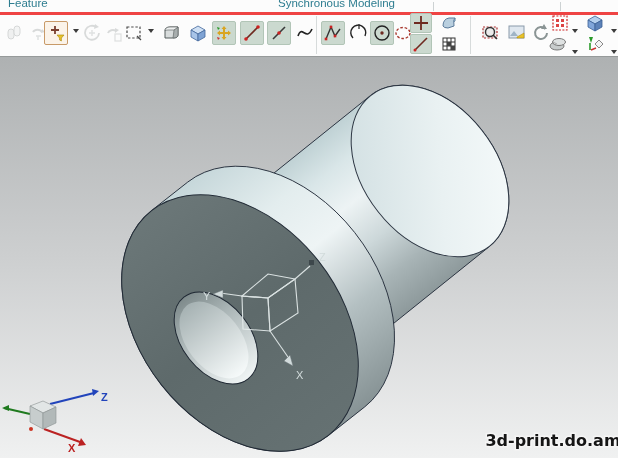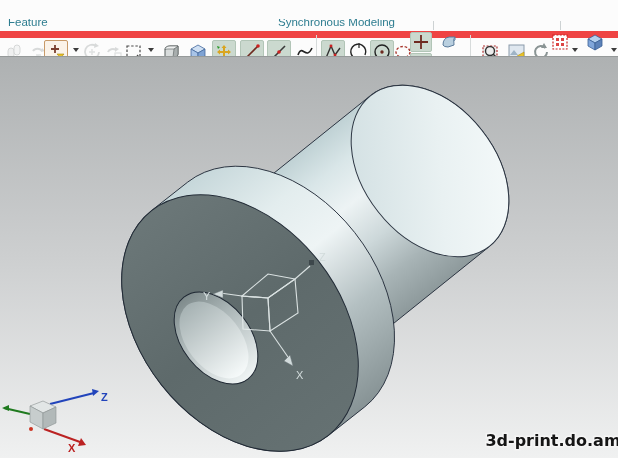--- a/index.html
+++ b/index.html
@@ -1,18 +1,18 @@
 <!DOCTYPE html>
 <html><head>
 <meta charset="utf-8">
 <style>
   html,body{margin:0;padding:0;width:618px;height:458px;overflow:hidden;background:#fcfcfc;
     font-family:"Liberation Sans",sans-serif;}
   .toolbar{position:relative;width:618px;height:56px;background:#fcfcfc;}
-  .labelrow{position:relative;height:12px;overflow:hidden;border-bottom:7px solid #ef4444;margin-top:19px;}
+  .labelrow{position:relative;height:12px;overflow:hidden;border-bottom:3px solid #ef4444;}
   .grouplabel{position:absolute;top:-3px;font-size:11.5px;color:#2e7d90;white-space:nowrap;}
   .lsep{position:absolute;top:2px;height:9px;width:1px;background:#cdd2d3;}
   .icons{position:absolute;top:13px;left:0;height:43px;width:618px;}
   .ic{position:absolute;width:24px;height:24px;top:8px;display:flex;align-items:center;justify-content:center;border-radius:2px;box-sizing:border-box;}
   .ic.sm{width:22px;height:20px;}
   .hl{background:#cbd9cf;border:1px solid #b2c5b7;}
   .tool-active{border:1px solid #c89a68;background:#fbf3e9;}
   .dd{position:absolute;width:0;height:0;border-left:3px solid transparent;border-right:3px solid transparent;border-top:4px solid #3c3c3c;top:18px;}
   .dd.r1{top:16px;} .dd.r2{top:37px;}
   .vsep{position:absolute;top:3px;height:38px;width:1px;background:#d7dbdb;}

